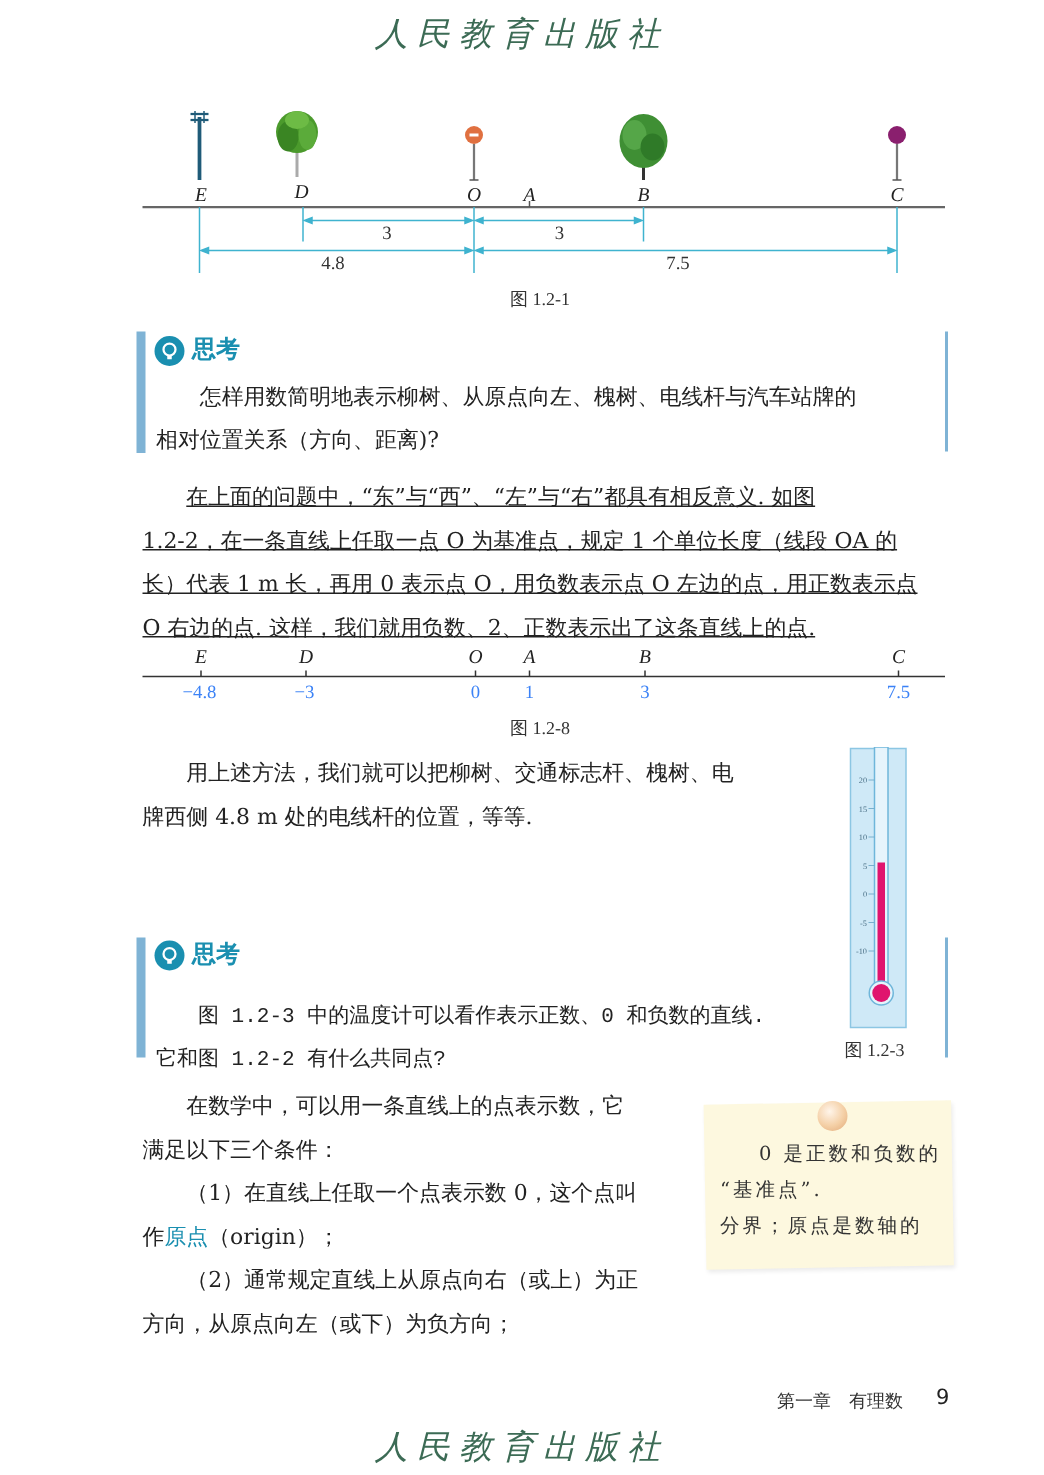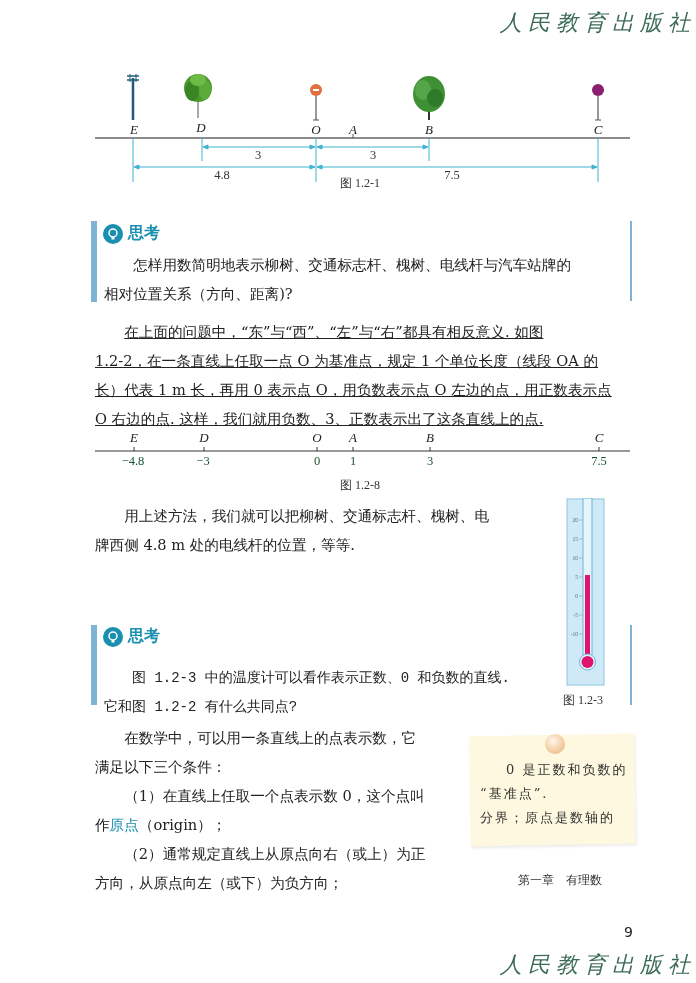--- a/index.html
+++ b/index.html
@@ -1,37 +1,37 @@
 <!DOCTYPE html>
 <html><head>
 <meta charset="utf-8">
 <style>
   * { box-sizing: border-box; margin: 0; padding: 0; }
   html, body { width: 696px; height: 983px; background: #ffffff; overflow: hidden; }
   body { position: relative; font-family: "DejaVu Serif", "Liberation Serif", serif; color: #222; }
   .abs { position: absolute; }
 
-  .publisher { position: absolute; left: 0; width: 696px; text-align: right;
+  .publisher { position: absolute; left: 0; width: 696px; text-align: center;
     font-family: "DejaVu Serif", serif; font-style: italic; font-size: 22px;
     color: #3c6b55; letter-spacing: 6px; }
 
   .para { position: absolute; font-size: 14.6px; line-height: 29px; color: #222; }
   .indent { text-indent: 2em; }
 
   .caption { position: absolute; font-size: 12px; color: #333; font-family: "Liberation Serif","DejaVu Serif", serif; }
 
   .think-box { position: absolute; border-left: 6px solid #7fb3d5; }
   .think-right { position: absolute; width: 2px; background: #7fb3d5; }
   .think-head { position: absolute; display: flex; align-items: center; gap: 5px; }
   .think-icon { width: 20px; height: 20px; border-radius: 50%; background: #1a8fb0;
     display: flex; align-items: center; justify-content: center; }
   .think-title { font-family: "DejaVu Sans", sans-serif; font-size: 16px; color: #1a8fb0; font-weight: bold; text-align: right; }
 
   .axis-label { position: absolute; font-family: "Liberation Serif", serif; font-style: italic; font-size: 13px; color: #222; transform: translateX(-50%); }
-  .tick-num { position: absolute; font-family: "Liberation Serif", serif; font-size: 12.5px; color: #14532d; transform: translateX(-50%); }
+  .tick-num { position: absolute; font-family: "Liberation Serif", serif; font-size: 12.5px; color: #3b82f6; transform: translateX(-50%); }
   .dim-num { position: absolute; font-family: "Liberation Serif", serif; font-size: 12.5px; color: #333; transform: translateX(-50%); }
 
   .highlight { color: #1a8fb0; font-family: "DejaVu Sans", sans-serif; }
 
   .sticky { position: absolute; background: #fdf8df; box-shadow: 1px 2px 3px rgba(0,0,0,0.08); }
   .sticky-text { position: absolute; font-size: 13px; line-height: 24px; color: #333; letter-spacing: 2px; }
   .pin { position: absolute; width: 20px; height: 20px; border-radius: 50%;
     background: radial-gradient(circle at 40% 35%, #fff5ea 0%, #f4cfa5 55%, #e0a878 100%); }
 
   .footer-text { position: absolute; font-size: 12px; color: #333; }
@@ -111,43 +111,43 @@
   <span class="axis-label" style="left:201px;top:60px;">D</span>
   <span class="axis-label" style="left:316px;top:62px;">O</span>
   <span class="axis-label" style="left:353px;top:62px;">A</span>
   <span class="axis-label" style="left:429px;top:62px;">B</span>
   <span class="axis-label" style="left:598px;top:62px;">C</span>
   <span class="dim-num" style="left:258px;top:88px;">3</span>
   <span class="dim-num" style="left:373px;top:88px;">3</span>
   <span class="dim-num" style="left:222px;top:108px;">4.8</span>
   <span class="dim-num" style="left:452px;top:108px;">7.5</span>
 </div>
-<div class="caption" style="left:340px;top:175px;text-align:right;">图 1.2-1</div>
+<div class="caption" style="left:340px;top:191px;text-align:right;">图 1.2-1</div>
 
 <div class="think-box" style="left:91px;top:221px;height:81px;"></div>
 <div class="think-right" style="left:630px;top:221px;height:80px;"></div>
 <div class="think-head" style="left:103px;top:223px;">
   <span class="think-icon">
     <svg width="14" height="14" viewBox="0 0 14 14">
         <circle cx="7" cy="6" r="4" fill="none" stroke="#fff" stroke-width="1.5"></circle>
         <rect x="5.5" y="10" width="3" height="2.5" fill="#fff"></rect>
       </svg>
   </span>
   <span class="think-title">思考</span>
 </div>
 <div class="para" style="left:104px;top:250px;width:520px;">
-  <div class="indent">怎样用数简明地表示柳树、交通标志杆、槐树、电线杆与汽车站牌的</div>
+  <div class="indent">怎样用数简明地表示柳树、从原点向左、槐树、电线杆与汽车站牌的</div>
   <div>相对位置关系（方向、距离)?</div>
 </div>
 
 <div class="para" style="left:95px;top:317px;width:540px;text-decoration:underline;">
   <div class="indent">在上面的问题中，“东”与“西”、“左”与“右”都具有相反意义. 如图</div>
   <div>1.2-2，在一条直线上任取一点 O 为基准点，规定 1 个单位长度（线段 OA 的</div>
   <div>长）代表 1 m 长，再用 0 表示点 O，用负数表示点 O 左边的点，用正数表示点</div>
-  <div>O 右边的点. 这样，我们就用负数、3、正数表示出了这条直线上的点.</div>
+  <div>O 右边的点. 这样，我们就用负数、2、正数表示出了这条直线上的点.</div>
 </div>
 
 <div class="abs" style="left:0;top:428px;width:696px;height:44px;">
   <svg width="696" height="44">
     <line x1="95" y1="23" x2="630" y2="23" stroke="#333" stroke-width="1"></line>
     <g stroke="#333" stroke-width="1">
       <line x1="134" y1="19" x2="134" y2="23"></line>
       <line x1="204" y1="19" x2="204" y2="23"></line>
       <line x1="317" y1="19" x2="317" y2="23"></line>
       <line x1="353" y1="19" x2="353" y2="23"></line>
@@ -230,15 +230,15 @@
 </div>
 
 <div class="sticky" style="left:470px;top:735px;width:165px;height:110px;transform:rotate(-1deg);"></div>
 <div class="pin" style="left:545px;top:734px;"></div>
 <div class="sticky-text" style="left:480px;top:758px;width:150px;">
   <div style="text-indent:2em;">0 是正数和负数的</div>
   <div>“基准点”.</div>
   <div>分界；原点是数轴的</div>
 </div>
 
-<div class="footer-text" style="left:518px;top:872px;">第一章　有理数</div>
+<div class="footer-text" style="left:518px;top:926px;">第一章　有理数</div>
 <div class="page-num" style="left:624px;top:924px;">9</div>
 <div class="publisher" style="top:950px;">人民教育出版社</div>
 
 </body></html>

